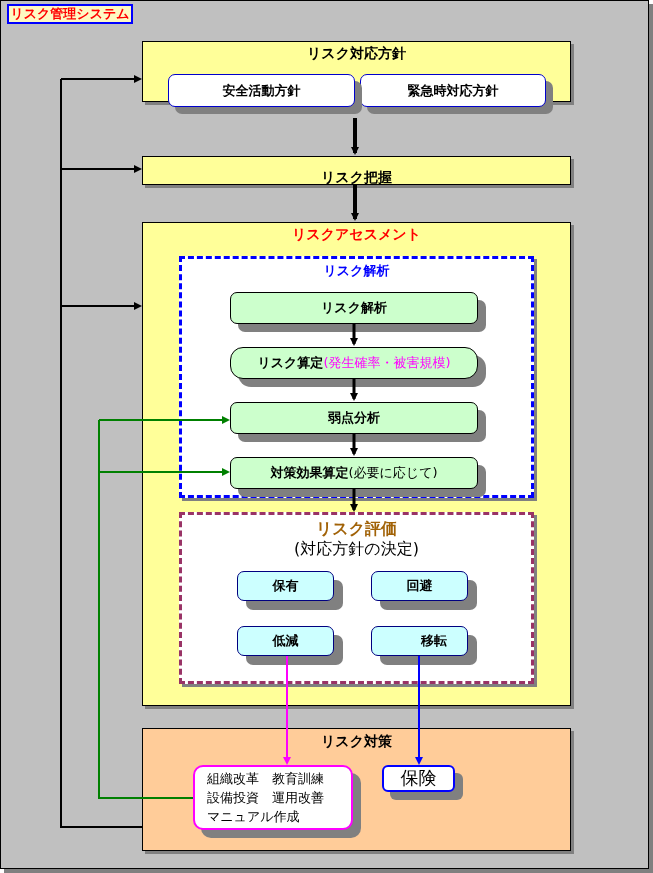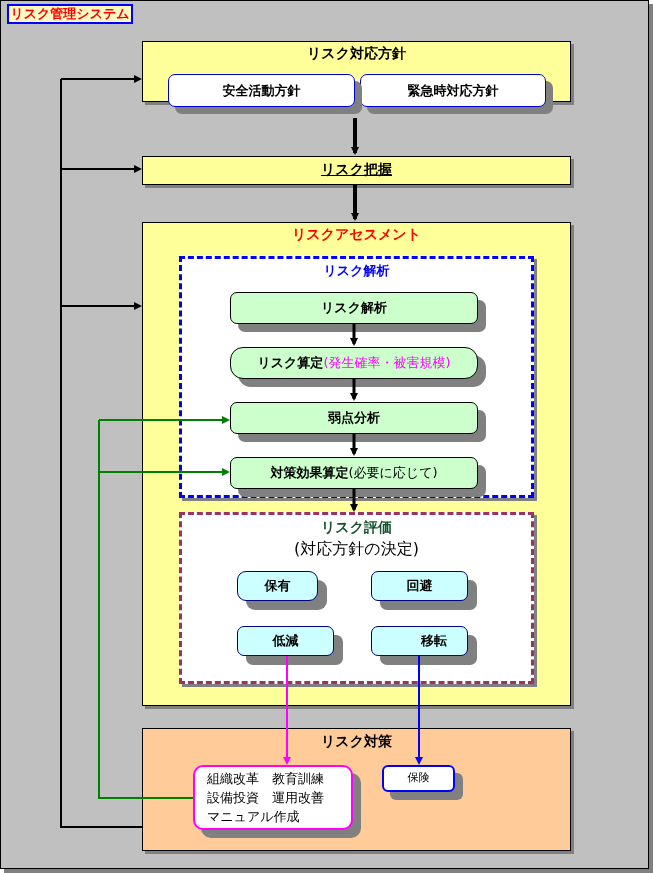--- a/index.html
+++ b/index.html
@@ -12,39 +12,39 @@
   .yellow{background:#ffff99;}
   .orange{background:#ffcc99;}
   .panel-title{position:absolute;left:0;right:0;text-align:center;font-weight:bold;font-size:14px;color:#000;white-space:nowrap;}
   .pill{position:absolute;box-sizing:border-box;border-radius:7px;text-align:center;font-weight:bold;font-size:13px;white-space:nowrap;box-shadow:8px 8px 0 #808080;}
   .pill-white{background:#fff;border:1px solid #0000cc;}
   .pill-green{background:#ccffcc;border:1px solid #000;}
   .pill-cyan{background:#ccffff;border:1px solid #000080;}
   .dash-blue{border:3px dashed #0000ff;background:#fff;box-shadow:3px 3px 0 #808080;}
   .dash-purple{border:3px dashed #993366;background:#fff;box-shadow:3px 3px 0 #808080;}
   .magenta-box{background:#fff;border:2px solid #ff00ff;border-radius:10px;box-shadow:8px 8px 0 #808080;font-size:13px;line-height:19px;padding:2px 0 0 12px;}
-  .blue-box{background:#fff;border:2px solid #0000ff;border-radius:6px;box-shadow:8px 8px 0 #808080;font-size:11px;text-align:center;line-height:22px;}
+  .blue-box{background:#fff;border:2px solid #0000ff;border-radius:6px;box-shadow:8px 8px 0 #808080;font-size:18px;text-align:center;line-height:22px;}
   svg.overlay{position:absolute;left:0;top:0;pointer-events:none;}
 </style>
 </head>
 <body>
 
 <div class="abs" id="canvas-shadow"></div>
 <div class="abs" id="canvas"></div>
 
 <div class="abs title-badge">リスク管理システム</div>
 
 <div class="abs panel yellow" style="left:142px;top:41px;width:429px;height:61px;padding-left:20px;">
   <div class="panel-title" style="top:3px;">リスク対応方針</div>
   <div class="pill pill-white" style="left:217px;top:32px;width:186px;height:33px;line-height:31px;box-shadow:7px 7px 0 #808080;">緊急時対応方針</div>
   <div class="pill pill-white" style="left:25px;top:32px;width:187px;height:33px;line-height:31px;box-shadow:7px 7px 0 #808080;">安全活動方針</div>
 </div>
 
 <div class="abs panel yellow" style="left:142px;top:156px;width:429px;height:29px;">
-  <div class="panel-title" style="top:4px;text-decoration:underline;">リスク把握</div>
+  <div class="panel-title" style="top:12px;">リスク把握</div>
 </div>
 
 <div class="abs panel yellow" style="left:142px;top:222px;width:429px;height:484px;">
   <div class="panel-title" style="top:3px;color:#ff0000;">リスクアセスメント</div>
 </div>
 
 <div class="abs dash-blue" style="left:179px;top:256px;width:355px;height:242px;">
   <div class="panel-title" style="top:3px;color:#0000ff;font-size:13px;">リスク解析</div>
 </div>
 
@@ -55,25 +55,25 @@
   <span>リスク算定</span><span style="color:#ff00ff;font-weight:normal;">(発生確率・被害規模)</span>
 </div>
 <div class="pill pill-green" style="left:230px;top:402px;width:248px;height:32px;line-height:30px;">
   <span>弱点分析</span>
 </div>
 <div class="pill pill-green" style="left:230px;top:457px;width:248px;height:32px;line-height:30px;">
   <span>対策効果算定</span><span style="font-weight:normal;">(必要に応じて)</span>
 </div>
 
 <div class="abs dash-purple" style="left:179px;top:512px;width:355px;height:172px;">
-  <div class="panel-title" style="top:4px;color:#14532d;font-size:14px;">リスク評価</div>
+  <div class="panel-title" style="top:4px;color:#a16207;font-size:16px;">リスク評価</div>
   <div class="panel-title" style="top:24px;font-weight:normal;font-size:16px;">(対応方針の決定)</div>
 </div>
 
-<div class="pill pill-cyan" style="left:237px;top:571px;width:81px;height:30px;line-height:28px;box-shadow:9px 9px 0 #808080;border-radius:9px;">保有</div>
+<div class="pill pill-cyan" style="left:237px;top:571px;width:97px;height:30px;line-height:28px;box-shadow:9px 9px 0 #808080;">保有</div>
 <div class="pill pill-cyan" style="left:371px;top:571px;width:97px;height:30px;line-height:28px;box-shadow:9px 9px 0 #808080;">回避</div>
 <div class="pill pill-cyan" style="left:237px;top:626px;width:97px;height:30px;line-height:28px;box-shadow:9px 9px 0 #808080;">低減</div>
 <div class="pill pill-cyan" style="left:371px;top:626px;width:97px;height:30px;line-height:28px;box-shadow:9px 9px 0 #808080;padding-left:29px;">移転</div>
 
 <div class="abs panel orange" style="left:142px;top:728px;width:429px;height:123px;">
   <div class="panel-title" style="top:4px;">リスク対策</div>
 </div>
 
 <div class="abs magenta-box" style="left:193px;top:765px;width:160px;height:65px;">
   <div>組織改革　教育訓練</div>

